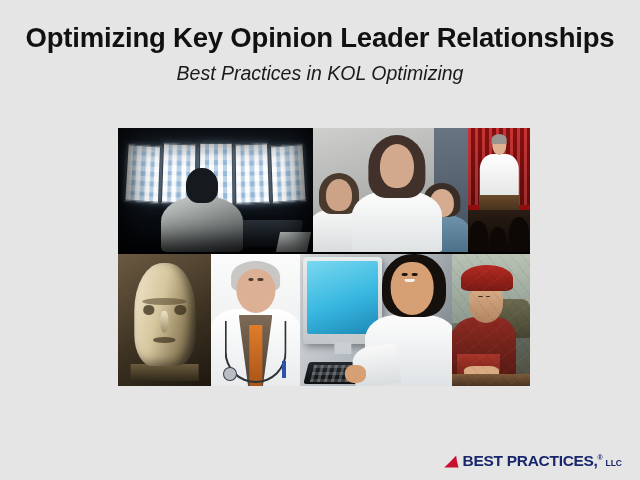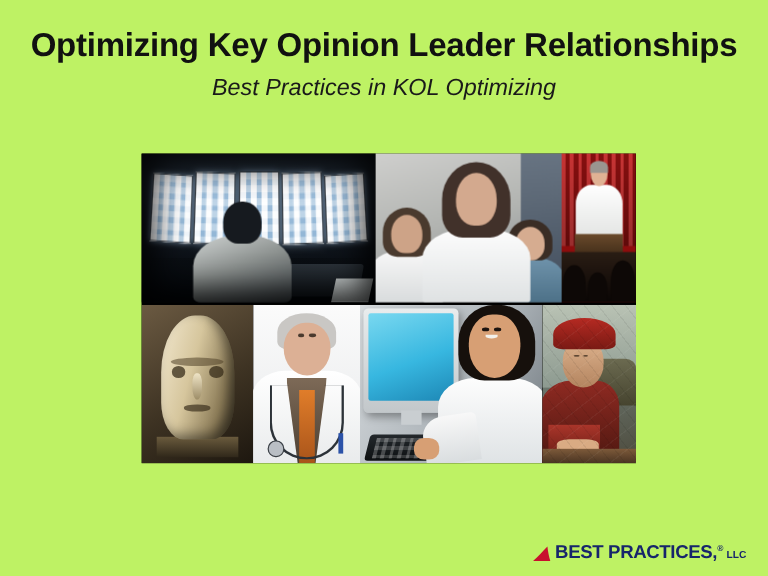--- a/index.html
+++ b/index.html
@@ -11,21 +11,21 @@
     height: 480px;
     background: #ffffff;
     font-family: "Liberation Sans", sans-serif;
     overflow: hidden;
     position: relative;
   }
 
   .slide {
     position: absolute;
     inset: 0;
-    background: #bef264;
+    background: #e5e5e5;
   }
 
   
   .title-block {
     position: absolute;
     top: 22px;
     left: 0;
     width: 640px;
     text-align: center;
   }

